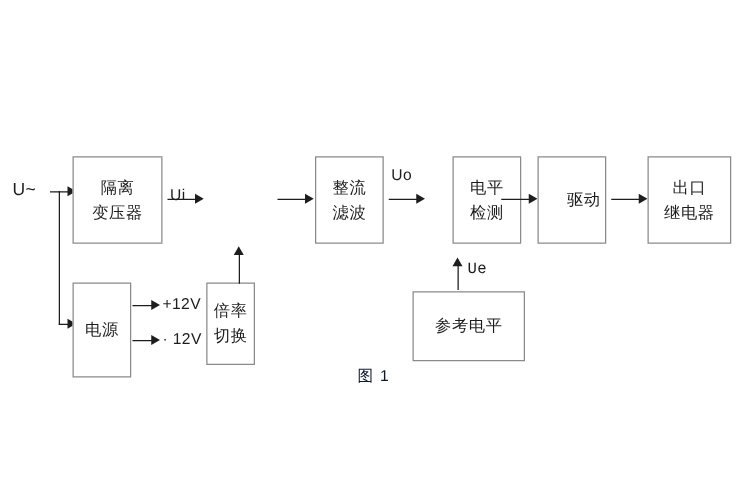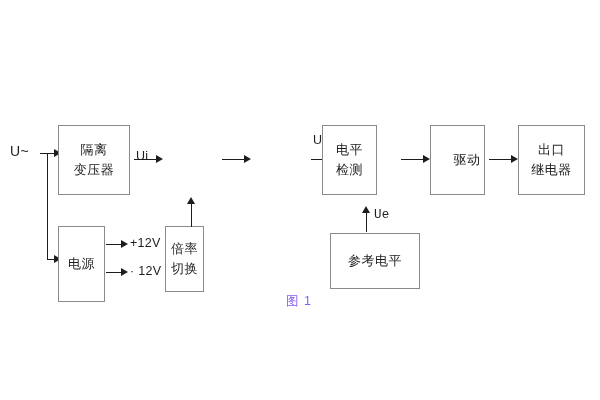--- a/index.html
+++ b/index.html
@@ -33,21 +33,21 @@
   .block .ln { display: block; }
   .sig {
     position: absolute;
     color: #1d1d1d;
     font-size: 12.5px;
     white-space: nowrap;
     letter-spacing: 0.3px;
   }
   .caption {
     position: absolute;
-    color: #8b5cf6;
+    color: #0f172a;
     font-size: 12.5px;
     letter-spacing: 1px;
     white-space: nowrap;
   }
   .wire {
     position: absolute;
     background: #1d1d1d;
   }
   .h-wire { height: 1.4px; }
   .v-wire { width: 1.4px; }
@@ -87,26 +87,30 @@
   </div>
 
   <div class="sig" style="left:136px; top:133px;margin-top:16px;">Ui</div>
   <div class="wire h-wire" style="left:134px; top:159px; width:24px;"></div>
   <div class="arrowhead ar-right" style="left:156px; top:155px;"></div>
 
 
   <div class="wire h-wire" style="left:222px; top:159px; width:24px;"></div>
   <div class="arrowhead ar-right" style="left:244px; top:155px;"></div>
 
+  <div class="block" style="left:252px; top:125px; width:55px; height:70px;">
+    <span class="ln">整流</span>
+    <span class="ln">滤波</span>
+  </div>
 
   <div class="sig" style="left:313px; top:133px;">Uo</div>
   <div class="wire h-wire" style="left:311px; top:159px; width:24px;"></div>
   <div class="arrowhead ar-right" style="left:333px; top:155px;"></div>
 
-  <div class="block" style="left:322px; top:125px; width:55px; height:70px;">
+  <div class="block" style="left:362px; top:125px; width:55px; height:70px;">
     <span class="ln">电平</span>
     <span class="ln">检测</span>
   </div>
 
   <div class="wire h-wire" style="left:401px; top:159px; width:24px;"></div>
   <div class="arrowhead ar-right" style="left:423px; top:155px;"></div>
 
   <div class="block" style="left:430px; top:125px; width:55px; height:70px;padding-left:19px;">
     <span class="ln">驱动</span>
   </div>

